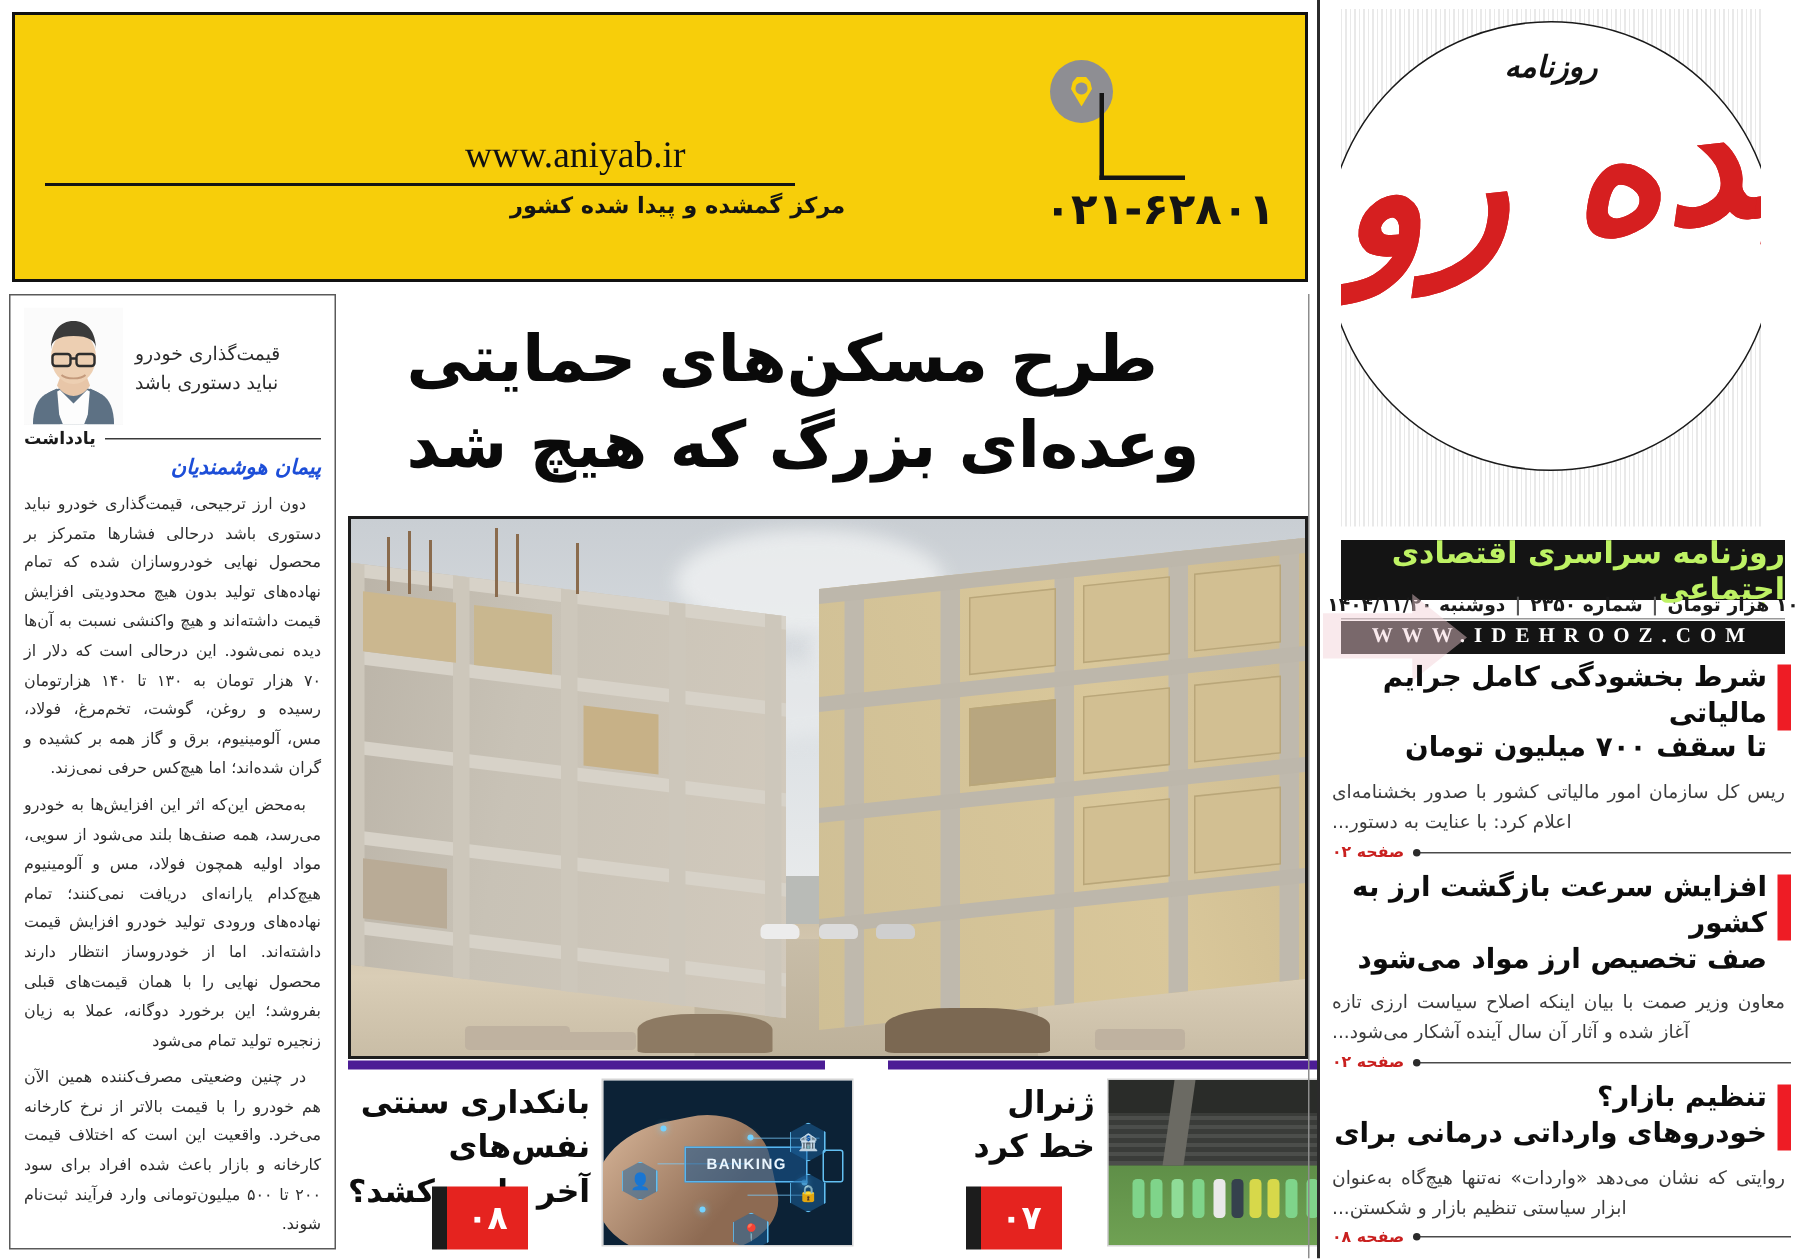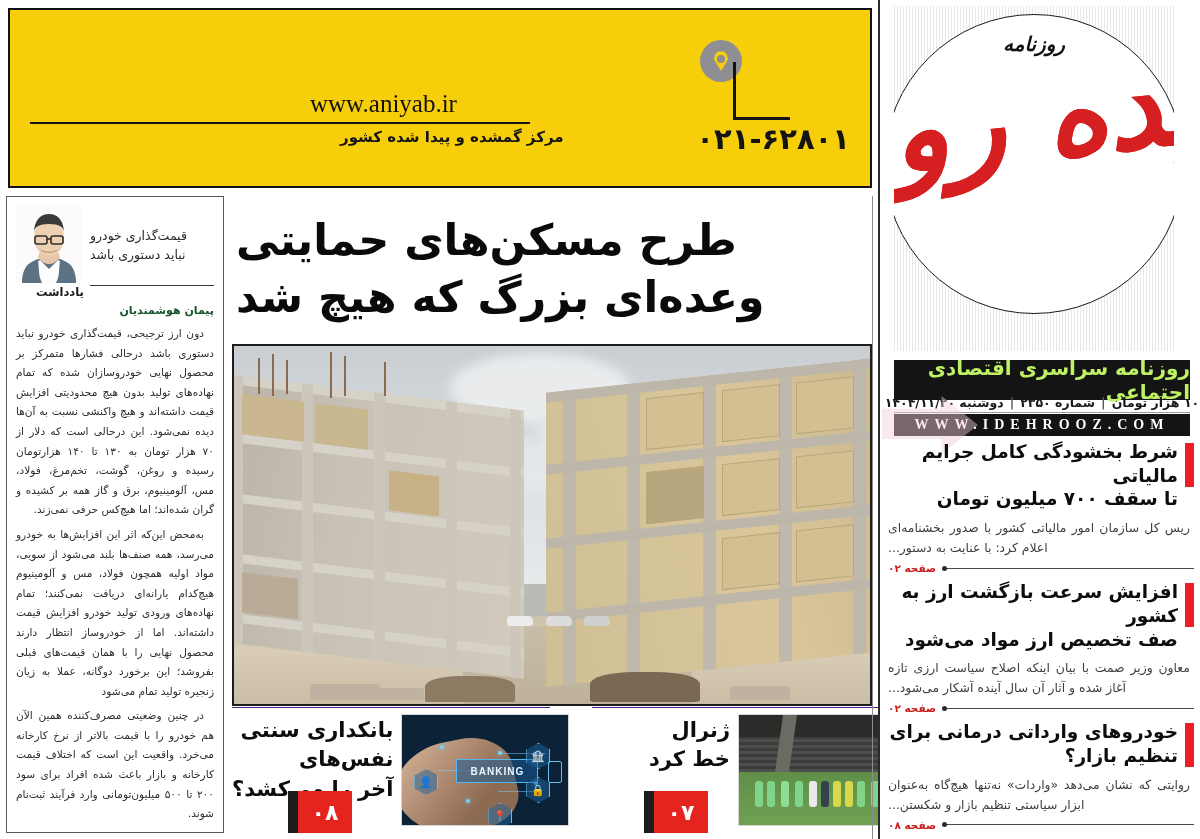--- a/index.html
+++ b/index.html
@@ -183,42 +183,43 @@
   .op-photo{
     flex:0 0 auto;width:66px;height:78px;position:relative;overflow:hidden;
     background:linear-gradient(#fdfdfd,#f4f4f4);
   }
   .op-kicker{
     flex:1 1 auto;text-align:left;font-size:12.5px;line-height:1.5;color:#2b2b2b;
     padding-top:22px;
   }
   .op-kicker .ln{display:block;}
   .op-label-row{
-    margin-top:2px;display:flex;flex-direction:row-reverse;align-items:flex-start;gap:6px;margin-left:20px;
+    margin-top:2px;display:flex;flex-direction:row-reverse;align-items:center;gap:6px;
   }
   .op-label{font-size:11.5px;font-weight:700;color:#1a1a1a;}
   .op-label-rule{flex:1 1 auto;height:1px;background:#3a3a3a;}
   .op-author{
-    margin-top:5px;text-align:right;font-size:11px;font-weight:700;color:#14532d;
+    margin-top:5px;text-align:right;font-size:14px;font-weight:700;color:#1d4ed8;font-style:italic;
   }
   .op-body{
     margin-top:7px;text-align:justify;font-size:10.6px;line-height:1.85;color:#2e2e2e;
   }
   .op-body p{margin:0 0 5px 0;text-indent:10px;}
 
   
   .lead-head{
     position:absolute;top:200px;left:232px;width:640px;height:138px;
     display:flex;flex-direction:column;justify-content:center;align-items:flex-end;
     padding-left:4px;box-sizing:border-box;
   }
   .lead-head .ln{
     display:block;text-align:right;
     font-size:43px;line-height:1.33;font-weight:700;color:#0a0a0a;
     white-space:nowrap;
+    margin-left:35px;
   }
 
   
   .hero{
     position:absolute;top:344px;left:232px;width:640px;height:362px;
     border:2px solid #1d1d1d;box-sizing:border-box;overflow:hidden;
     background:#cfd3d6;
   }
   .sky{position:absolute;inset:0;background:linear-gradient(#c9ced3 0%,#dfe3e6 45%,#e9ebec 72%,#d8cfc0 100%);}
   .cloud{position:absolute;border-radius:50%;background:#eef0f1;opacity:.85;filter:blur(6px);}
@@ -246,21 +247,21 @@
   .colR{position:absolute;top:0;bottom:0;width:13px;background:#bfb9ad;}
   .farbld{position:absolute;bottom:84px;background:#c2c3c0;}
   .car{position:absolute;bottom:78px;width:26px;height:10px;border-radius:4px 5px 3px 3px;background:#ececec;}
   .rubble{position:absolute;bottom:4px;background:#bfb2a0;border-radius:3px;}
   .dirt{position:absolute;bottom:2px;background:#8d7a63;border-radius:40% 40% 6% 6%;}
   .rebar{position:absolute;width:2px;background:#8a6b4d;}
 
   
   .teaser{
     position:absolute;bottom:6px;height:126px;
-    border-top:1px solid #4c1d95;box-sizing:border-box;
+    border-top:6px solid #4c1d95;box-sizing:border-box;
   }
   .teaser-a{left:232px;width:318px;}
   .teaser-b{left:592px;width:314px;}
   .teaser-inner{
     position:absolute;inset:6px 0 0 0;display:flex;flex-direction:row-reverse;gap:8px;
   }
   .teaser-title{
     flex:1 1 auto;text-align:right;font-size:21px;line-height:1.4;font-weight:700;color:#0d0d0d;
     padding-top:2px;
   }
@@ -553,22 +554,22 @@
         <div class="page-ref-row">
           <span class="page-ref">صفحه ۰۲</span>
           <span class="ref-rule"></span>
         </div>
       </div>
 
       <div class="news-item">
         <div class="news-head">
           <div class="red-bar"></div>
           <div class="news-title">
+            <span class="ln">تنظیم بازار؟</span>
             <span class="ln">خودروهای وارداتی درمانی برای</span>
-            <span class="ln">تنظیم بازار؟</span>
           </div>
         </div>
         <div class="news-lead">روایتی که نشان می‌دهد «واردات» نه‌تنها هیچ‌گاه به‌عنوان ابزار سیاستی تنظیم بازار و شکستن...</div>
         <div class="page-ref-row">
           <span class="page-ref">صفحه ۰۸</span>
           <span class="ref-rule"></span>
         </div>
       </div>
 
     </div>

